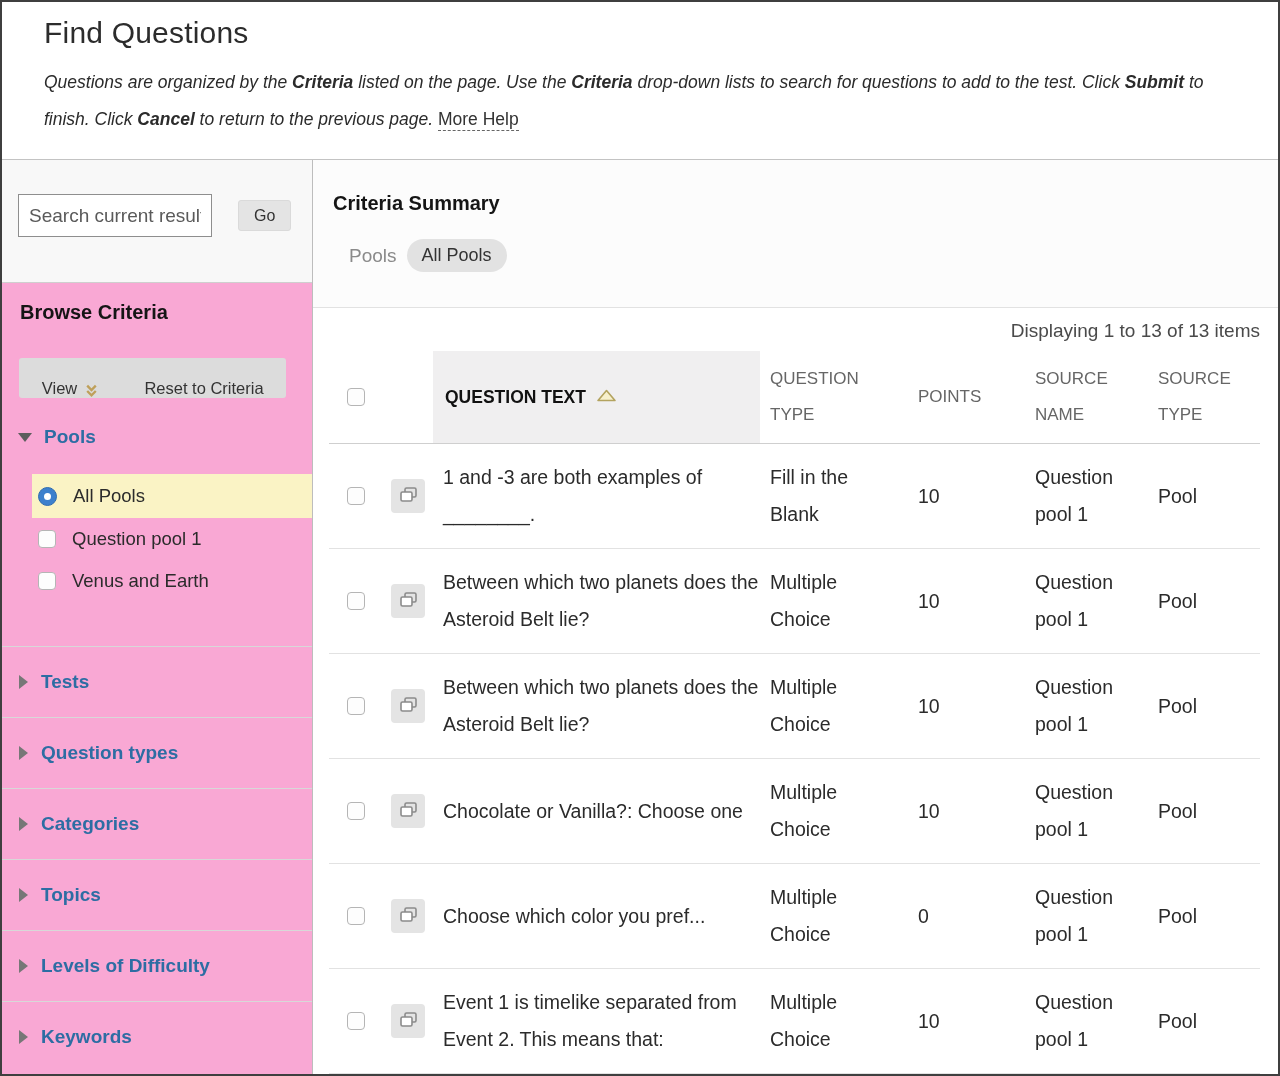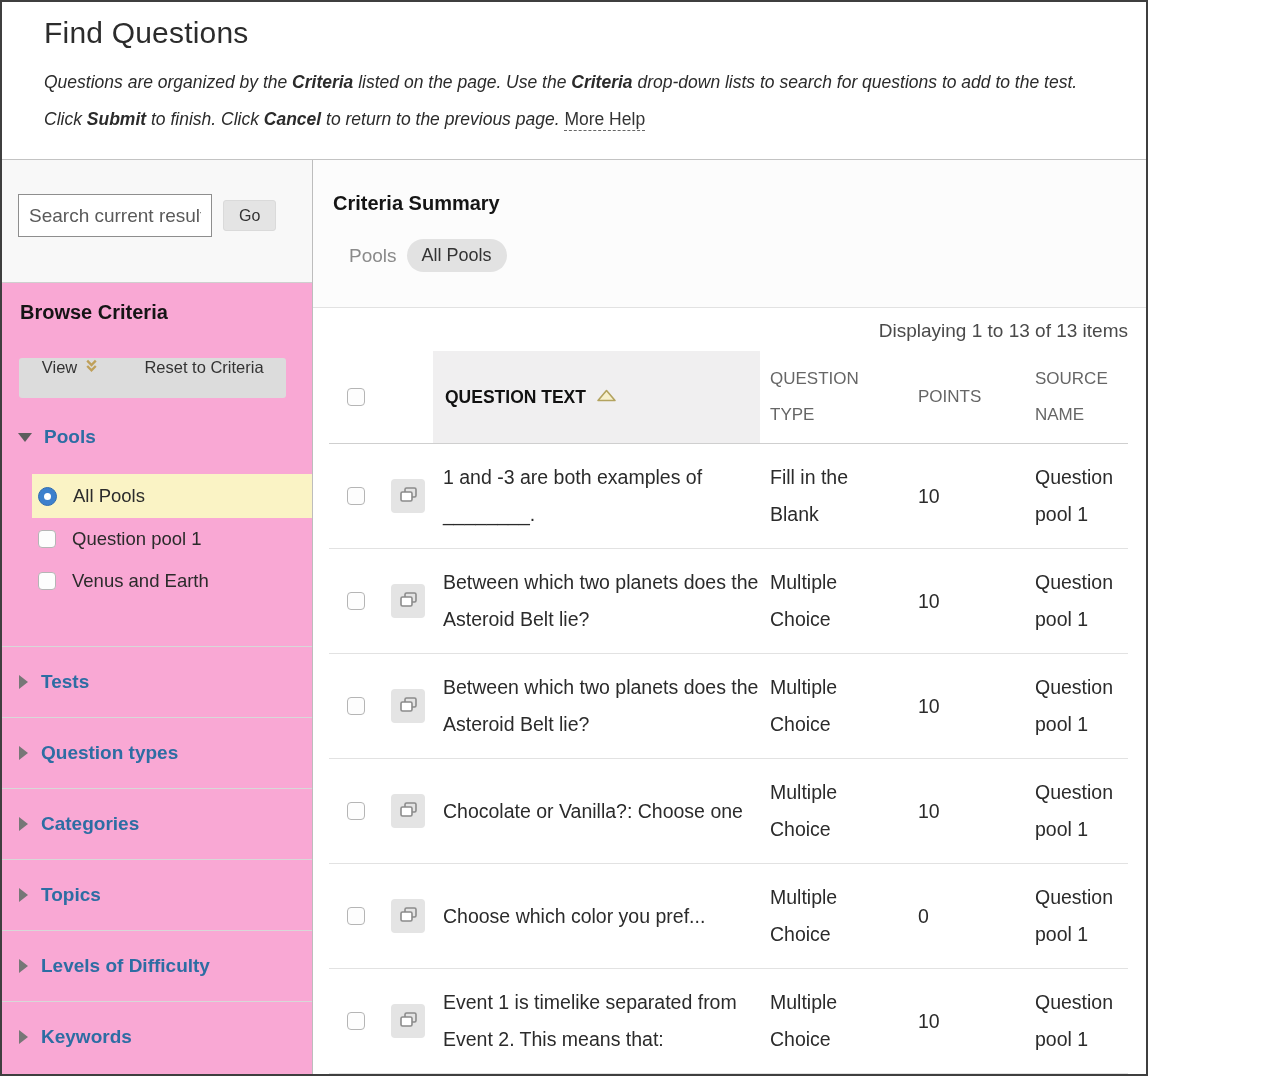--- a/index.html
+++ b/index.html
@@ -1,39 +1,39 @@
 <!DOCTYPE html>
 <html><head>
 <meta charset="utf-8">
 <style>
   * { margin:0; padding:0; box-sizing:border-box; }
   html,body { width:1280px; height:1076px; background:#fff; font-family:"Liberation Sans","DejaVu Sans",sans-serif; }
-  .page { width:1148px; height:1076px; border:2px solid #3f3f3f; background:#fff; overflow:hidden; display:flex; flex-direction:column; }
+  .page { width:1280px; height:1076px; border:2px solid #3f3f3f; background:#fff; overflow:hidden; display:flex; flex-direction:column; }
 
   
   .page-header { height:158px; flex:none; background:#fff; border-bottom:1px solid #c3c3c3; padding:10px 42px 0 42px; }
   .page-title { font-size:30px; font-weight:400; color:#2c2c2c; letter-spacing:0.2px; margin-top:4px; }
   .instructions { margin-top:14px; font-style:italic; font-size:17.5px; color:#2b2b2b; line-height:37px; max-width:1200px; }
   .instructions b { font-weight:bold; }
   .more-help { font-style:normal; color:#333; text-decoration:none; border-bottom:1px dashed #666; padding-bottom:1px; cursor:pointer; }
 
   
   .body-row { flex:1; display:flex; min-height:0; }
 
   
   .sidebar { width:311px; flex:none; border-right:1px solid #bdbdbd; display:flex; flex-direction:column; background:#ebebeb; }
   .search-panel { height:123px; flex:none; background:#f8f8f8; border-bottom:1px solid #cfcfcf; padding:34px 0 0 16px; display:flex; align-items:flex-start; }
   .search-input { width:194px; height:43px; border:1px solid #8e8e8e; background:#fff; font-size:19px; color:#333; padding:0 10px; font-family:inherit; }
   .search-input::placeholder { color:#5a5a5a; }
-  .go-btn { margin-left:11px; margin-top:6px; height:31px; padding:0 15px; background:#e4e4e4; border:1px solid #dadada; border-radius:3px; font-size:16px; color:#333; font-family:inherit; cursor:pointer; }
+  .go-btn { margin-left:26px; margin-top:6px; height:31px; padding:0 15px; background:#e4e4e4; border:1px solid #dadada; border-radius:3px; font-size:16px; color:#333; font-family:inherit; cursor:pointer; }
 
   .browse-panel { flex:1; background:#f9a8d4; }
   .browse-title { font-size:20px; font-weight:bold; color:#151515; margin:18px 0 0 18px; }
   .btnbar { margin:34px 16px 0 17px; display:flex; background:#dcdcdc; border-radius:3px; height:40px; width:267px; }
-  .btnbar button { background:transparent; border:none; font-family:inherit; font-size:16.5px; color:#333; cursor:pointer; display:flex; align-items:flex-start; justify-content:center; }
+  .btnbar button { background:transparent; border:none; font-family:inherit; font-size:16.5px; color:#333; cursor:pointer; display:flex; align-items:flex-end; justify-content:center; }
   .view-btn { width:103px; border-right:1px solid #e6e6e6; }
   .reset-btn { flex:1; }
   .chevron2 { margin-left:7px; display:inline-flex; }
 
   .pools-header { margin:28px 0 0 16px; display:flex; align-items:center; cursor:pointer; }
   .tri-down { width:0; height:0; border-left:7px solid transparent; border-right:7px solid transparent; border-top:9px solid #5d5d5d; margin-right:12px; }
   .tri-right { width:0; height:0; border-top:7px solid transparent; border-bottom:7px solid transparent; border-left:9px solid #777; margin-right:13px; }
   .section-label { font-size:19px; font-weight:bold; color:#2d6da3; }
 
   .pool-options { margin:26px 0 0 30px; }

